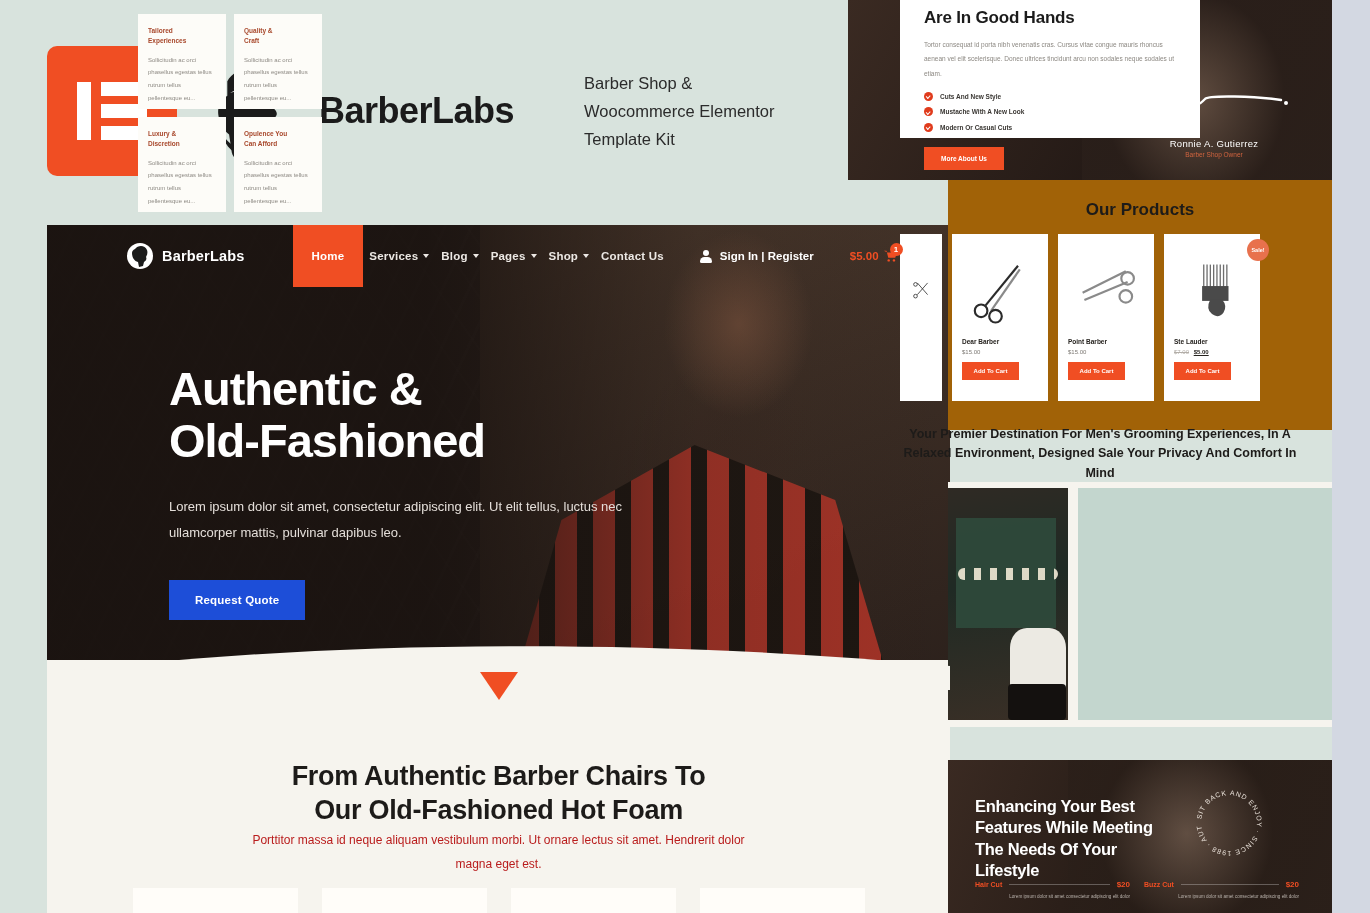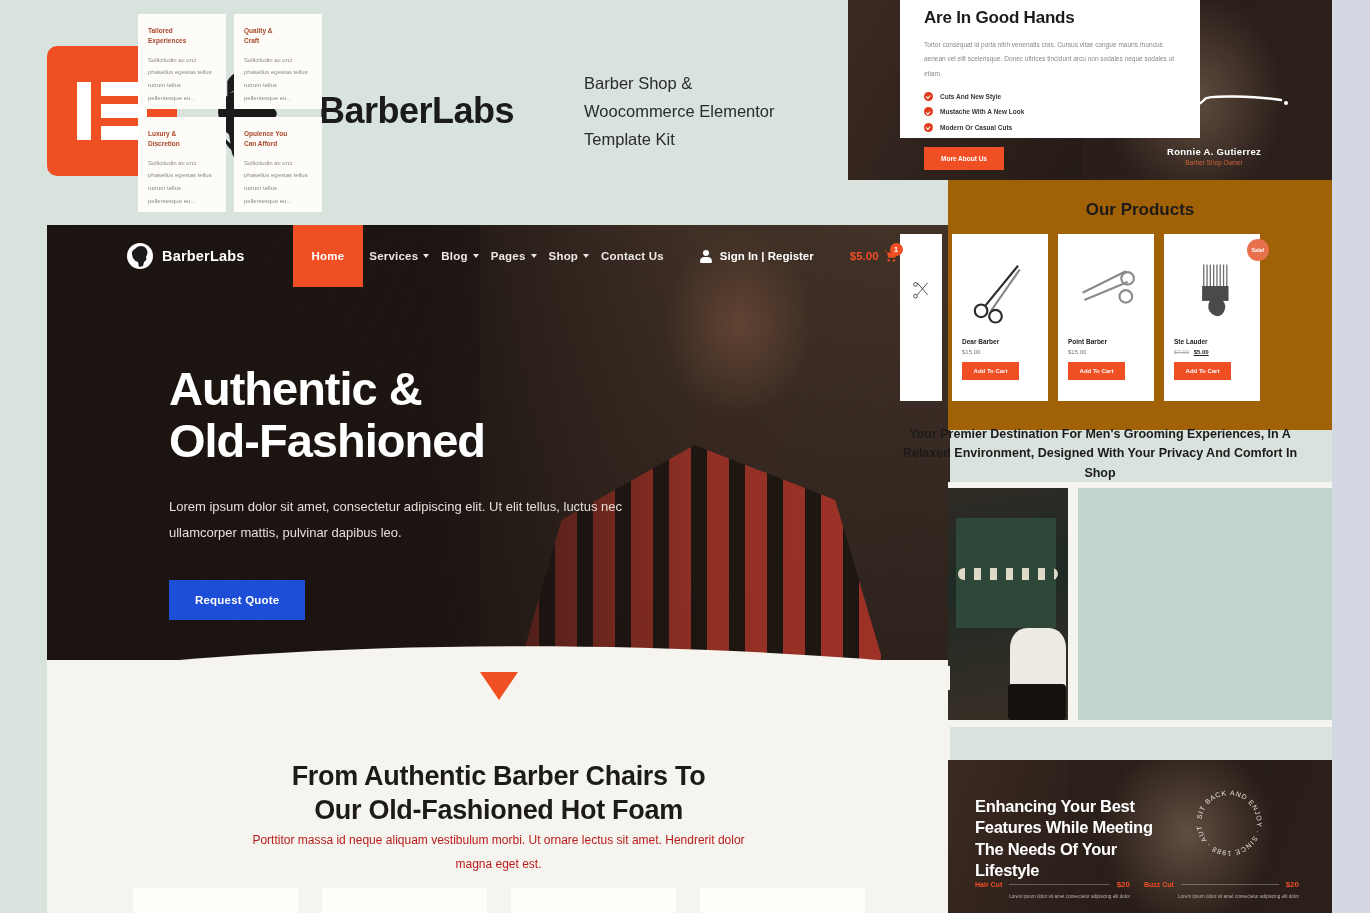--- a/index.html
+++ b/index.html
@@ -94,21 +94,21 @@
   .rt-h3{padding-top:70px;font-size:17px;font-weight:bold;color:#1b1b1b;letter-spacing:-.2px;}
   .rt-p{margin-top:10px;font-size:6.5px;line-height:2.2;color:#8c8882;}
   .rt-list{margin-top:11px;}
   .rt-li{display:flex;align-items:center;gap:7px;margin-bottom:6.5px;}
   .rt-check{width:9px;height:9px;border-radius:50%;background:#e03b1c;position:relative;flex:none;}
   .rt-check::after{content:"";position:absolute;left:2.2px;top:3.6px;width:3px;height:1.5px;
       border-left:1.2px solid #fff;border-bottom:1.2px solid #fff;transform:rotate(-45deg);}
   .rt-li span{font-size:6.5px;color:#3a3733;font-weight:bold;}
   .rt-btn{margin-top:9px;background:#F04E23;color:#fff;border:none;font-size:6.5px;font-weight:bold;padding:8px 17px;cursor:pointer;}
   .sig-wrap{position:absolute;right:28px;top:74px;width:180px;text-align:center;}
-  .sig-name{margin-top:24px;color:#fff;font-size:9.5px;font-weight:bold;letter-spacing:.3px;}
+  .sig-name{margin-top:16px;color:#fff;font-size:9.5px;font-weight:normal;letter-spacing:.3px;}
   .sig-role{margin-top:2px;color:#d2643f;font-size:6.5px;}
 
   
   .prod-sec{position:absolute;left:948px;top:180px;width:384px;height:250px;background:#a16207;}
   .prod-title{padding-top:20px;text-align:center;font-size:17px;font-weight:bold;color:#1d1b19;}
   .prod-row{position:absolute;left:-48px;top:54px;display:flex;gap:10px;}
   .prod-card{width:96px;height:167px;background:#fff;padding:9px 10px;position:relative;}
   .prod-card.partial{width:42px;overflow:hidden;}
   .prod-img{height:95px;display:flex;align-items:center;justify-content:center;}
   .prod-name{font-size:6.5px;font-weight:bold;color:#26231f;}
@@ -367,21 +367,21 @@
       <div class="prod-name">Ste Lauder</div>
       <div class="prod-price">
         <span class="old">$7.00</span>
         <span class="new">$5.00</span>
       </div>
       <button class="prod-btn">Add To Cart</button>
     </div>
   </div>
 </div>
 
-<div class="premier">Your Premier Destination For Men's Grooming Experiences, In A Relaxed Environment, Designed With Your Privacy And Comfort In Shop</div>
+<div class="premier">Your Premier Destination For Men's Grooming Experiences, In A Relaxed Environment, Designed Sale Your Privacy And Comfort In Mind</div>
 
 <div class="feat-sec">
   <div class="feat-panel"></div>
   <div class="feat-photo">
     <div class="mirror"></div>
       <div class="bulbs"></div>
       <div class="cape"></div>
       <div class="chair"></div>
   </div>
 </div>

